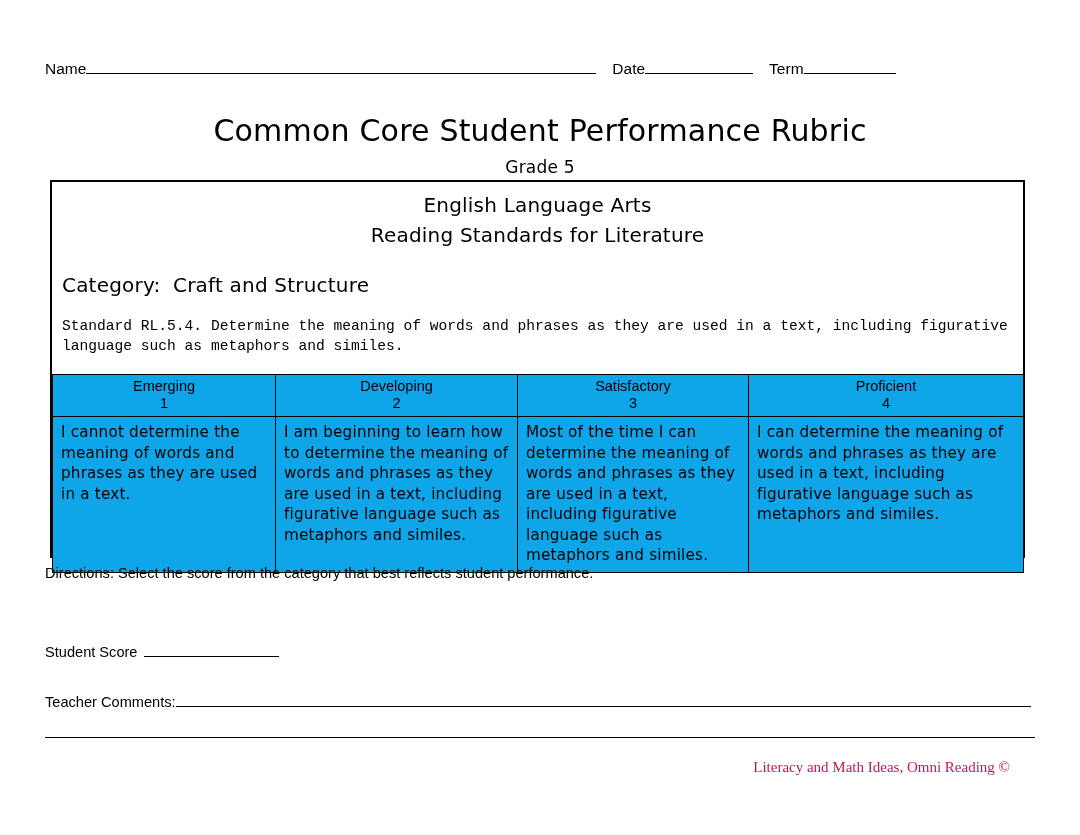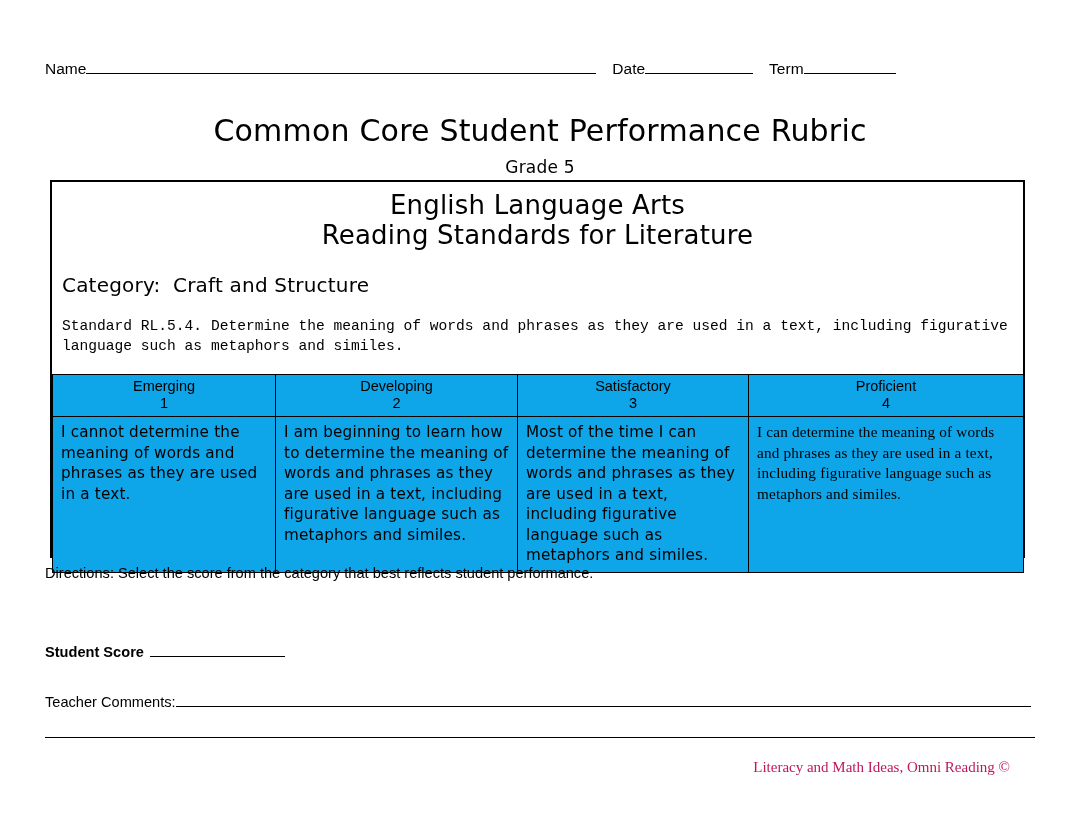--- a/index.html
+++ b/index.html
@@ -87,21 +87,21 @@
     width: 975px;
     height: 378px;
     border: 2px solid #000;
     box-sizing: border-box;
     background: #fff;
   }
 
   .subject-block {
     text-align: center;
     margin-top: 8px;
-    font-size: 26px;
+    font-size: 20px;
     line-height: 30px;
   }
 
   .category-line {
     margin: 22px 12px 0 10px;
     font-size: 20px;
     line-height: 26px;
   }
   .category-label { margin-right: 6px; }
 
@@ -141,36 +141,36 @@
   }
   .scale-table td {
     padding: 5px 6px 6px 8px;
     height: 143px;
     font-size: 15.2px;
     line-height: 20.5px;
   }
   .col-1 { width: 223px; }
   .col-2 { width: 242px; }
   .col-3 { width: 231px; }
-  .col-4 { width: 275px; font-family: Liberation Serif, serif; }
+  .col-4 { width: 275px; }
 
   
   .directions {
     position: absolute;
     left: 45px;
     top: 563px;
     font-size: 14.6px;
     line-height: 20px;
   }
   .student-score {
     position: absolute;
     left: 45px;
     top: 641px;
     font-size: 14.6px;
-    font-weight: bold;
+    font-weight: normal;
     line-height: 22px;
     white-space: nowrap;
     text-align: right;
   }
   .student-score .rule-score {
     display: inline-block;
     border-bottom: 1.6px solid #000;
     width: 135px;
     height: 14px;
     margin-left: 6px;

